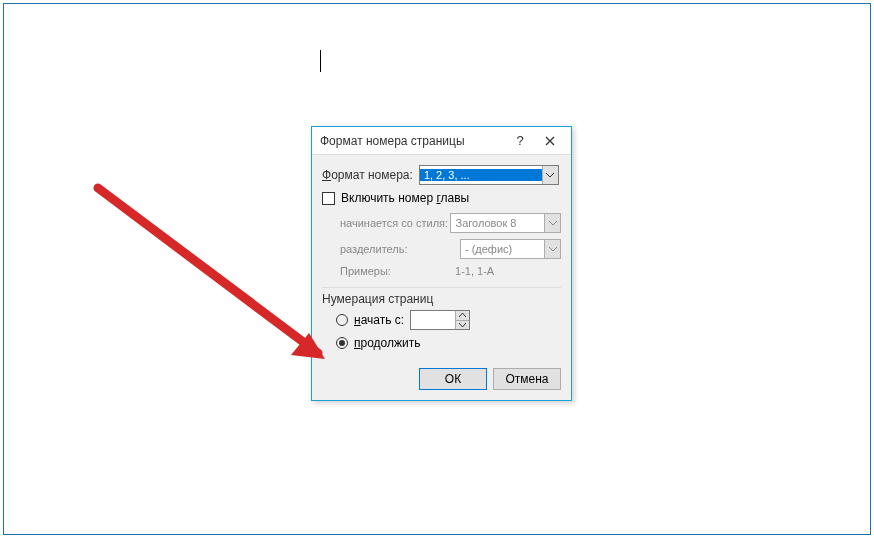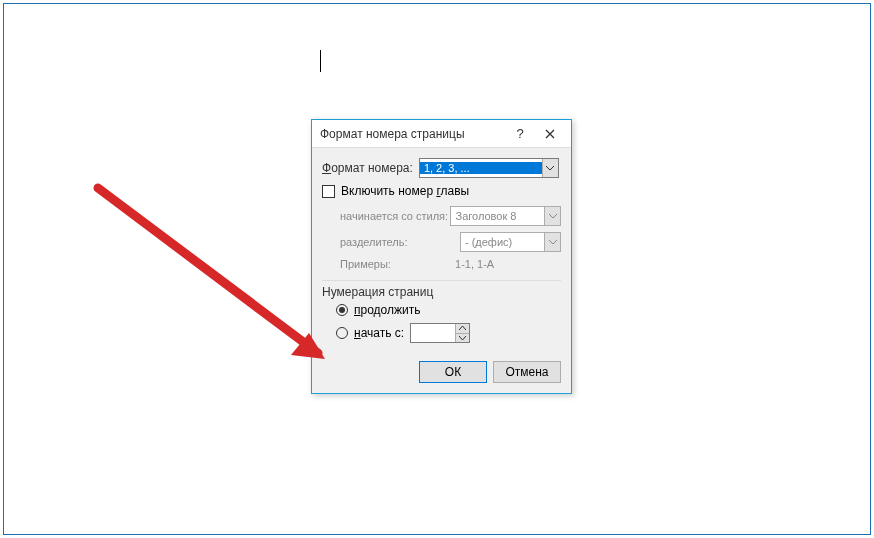--- a/index.html
+++ b/index.html
@@ -20,21 +20,21 @@
     .cursor {
       position: absolute;
       top: 50px;
       left: 320px;
       width: 1px;
       height: 22px;
       background: #000;
     }
     .dialog {
       position: absolute;
-      top: 119px;
+      top: 126px;
       left: 311px;
       width: 261px;
       background: #f0f0f0;
       border: 1px solid #1a9fd6;
       box-shadow: 2px 2px 6px rgba(0,0,0,0.2);
     }
     .titlebar {
       display: flex;
       align-items: center;
       height: 28px;
@@ -220,44 +220,44 @@
     </div>
 
     <div class="examples">
       <span class="ex-lbl">Примеры:</span>
       <span>1-1, 1-A</span>
     </div>
 
     <div class="group-label">Нумерация страниц</div>
 
     <div class="radio-row">
-      <span class="radio">
-          <span class="dot"></span>
-        </span>
-      <span><span class="underline">п</span>родолжить</span>
-    </div>
-
-    <div class="radio-row">
       <span class="radio"></span>
       <span><span class="underline">н</span>ачать с:</span>
       <div class="spinner">
         <span class="spin-val"></span>
         <div class="spin-btns">
           <div class="sbtn">
               <svg viewBox="0 0 7 4">
                 <path d="M0 4 L3.5 0 L7 4" stroke="#333" fill="none"></path>
               </svg>
             </div>
           <div class="sbtn">
               <svg viewBox="0 0 7 4">
                 <path d="M0 0 L3.5 4 L7 0" stroke="#333" fill="none"></path>
               </svg>
             </div>
         </div>
       </div>
+    </div>
+
+    <div class="radio-row">
+      <span class="radio">
+          <span class="dot"></span>
+        </span>
+      <span><span class="underline">п</span>родолжить</span>
     </div>
 
   </div>
   <div class="footer">
     <div class="btn primary">ОК</div>
     <div class="btn">Отмена</div>
   </div>
 </div>
 
 <svg class="arrow-annotation" width="250" height="190">

